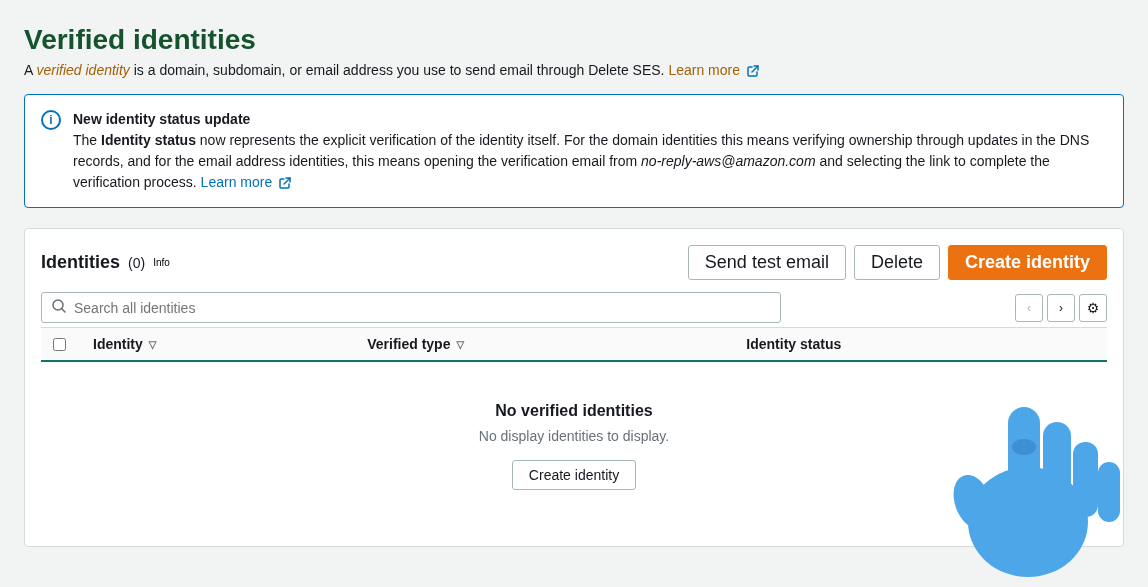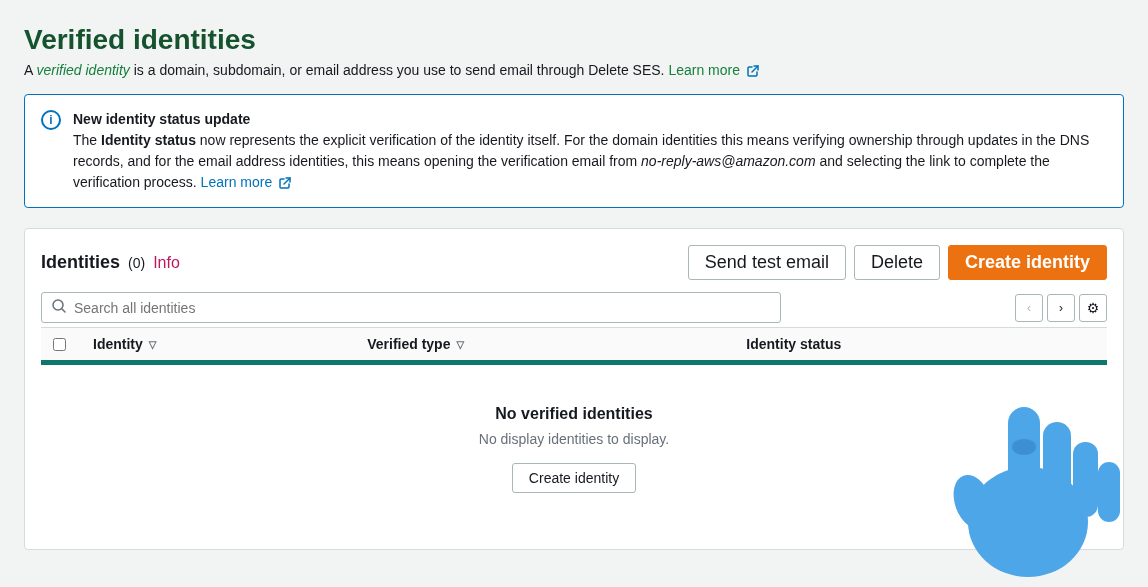--- a/index.html
+++ b/index.html
@@ -24,21 +24,21 @@
       margin-bottom: 6px;
     }
 
     .page-subtitle {
       font-size: 14px;
       color: #16191f;
       margin-bottom: 16px;
     }
 
     .page-subtitle a {
-      color: #15803d;
+      color: #a16207;
       text-decoration: none;
     }
 
     .info-banner {
       border: 1px solid #0073bb;
       border-radius: 4px;
       background: #ffffff;
       padding: 14px 16px;
       display: flex;
       align-items: flex-start;
@@ -106,22 +106,22 @@
       color: #16191f;
     }
 
     .badge {
       font-size: 14px;
       color: #16191f;
       font-weight: 400;
     }
 
     .info-link {
-      color: #be185d;
-      font-size: 16px;
+      color: #000000;
+      font-size: 10px;
       text-decoration: none;
       cursor: pointer;
       text-align: right;
     }
 
     .card-header-right {
       display: flex;
       align-items: center;
       gap: 8px;
     }
@@ -225,21 +225,21 @@
     }
 
     .table {
       width: 100%;
       border-collapse: collapse;
     }
 
     .table th {
       background: #fafafa;
       border-top: 1px solid #d5dbdb;
-      border-bottom: 5px solid #0f766e;
+      border-bottom: 2px solid #0f766e;
       padding: 8px 12px;
       font-size: 14px;
       font-weight: 700;
       color: #16191f;
       text-align: left;
     }
 
     .table th:first-child {
       width: 40px;
     }

